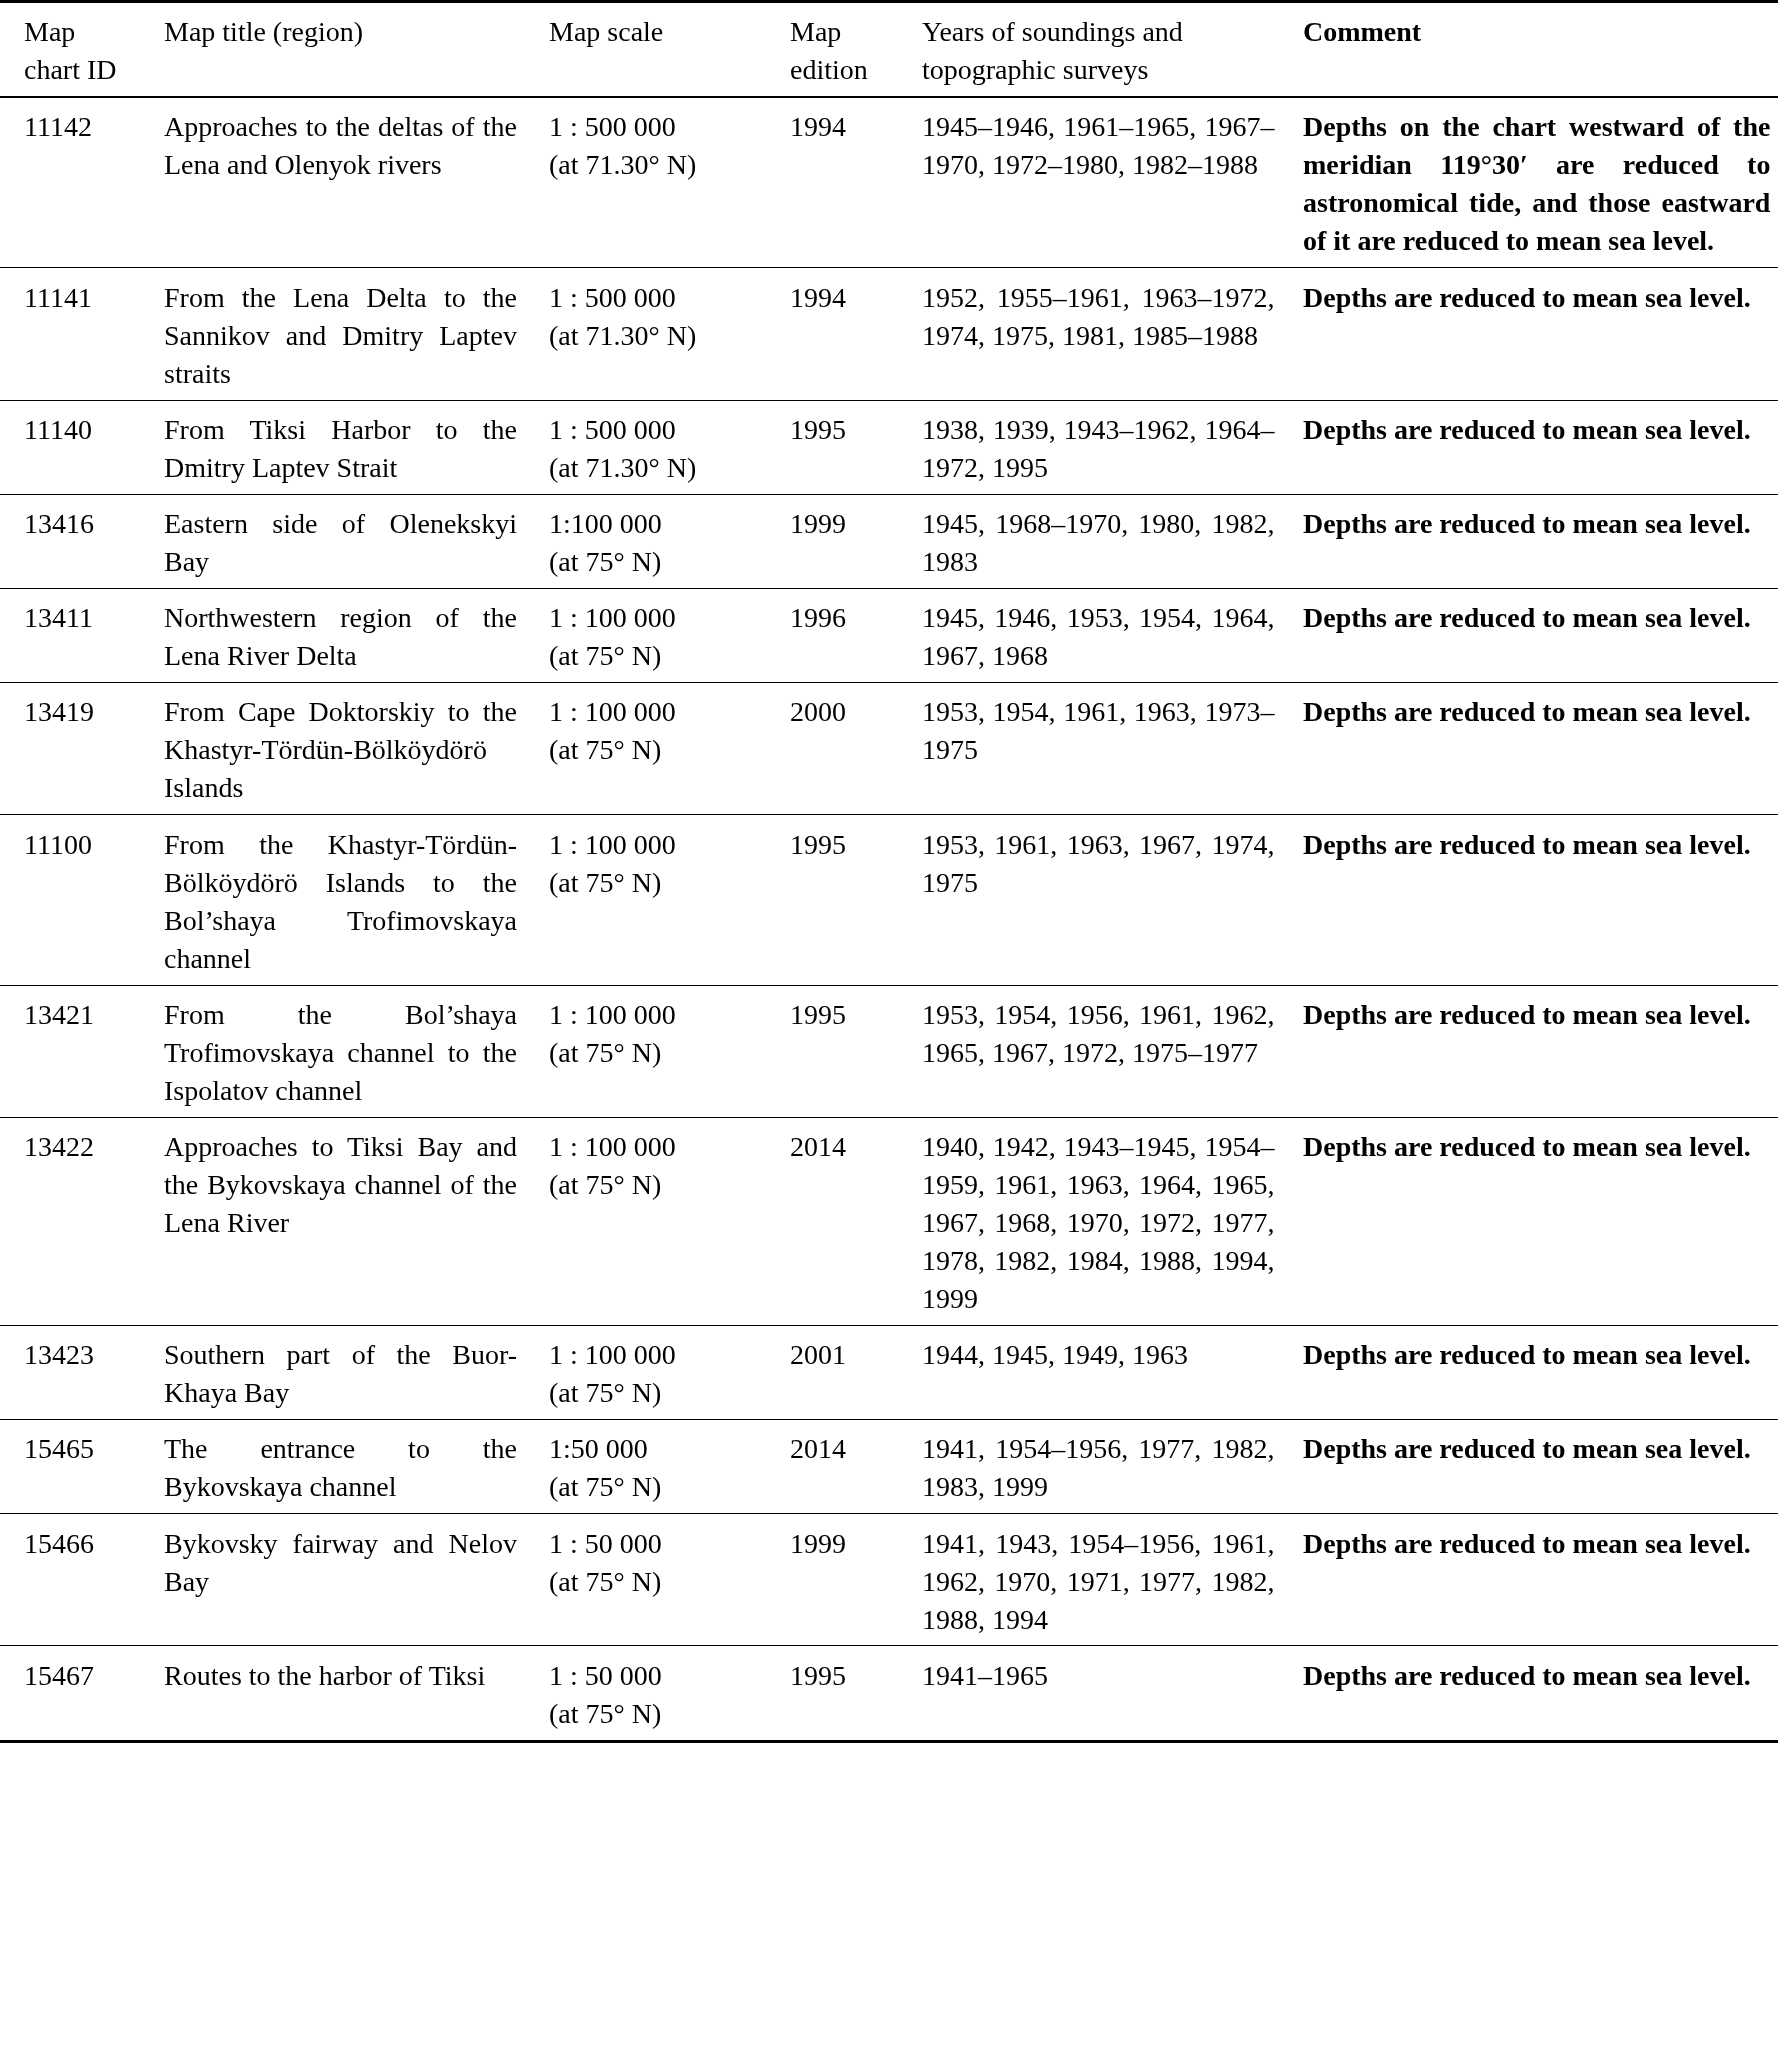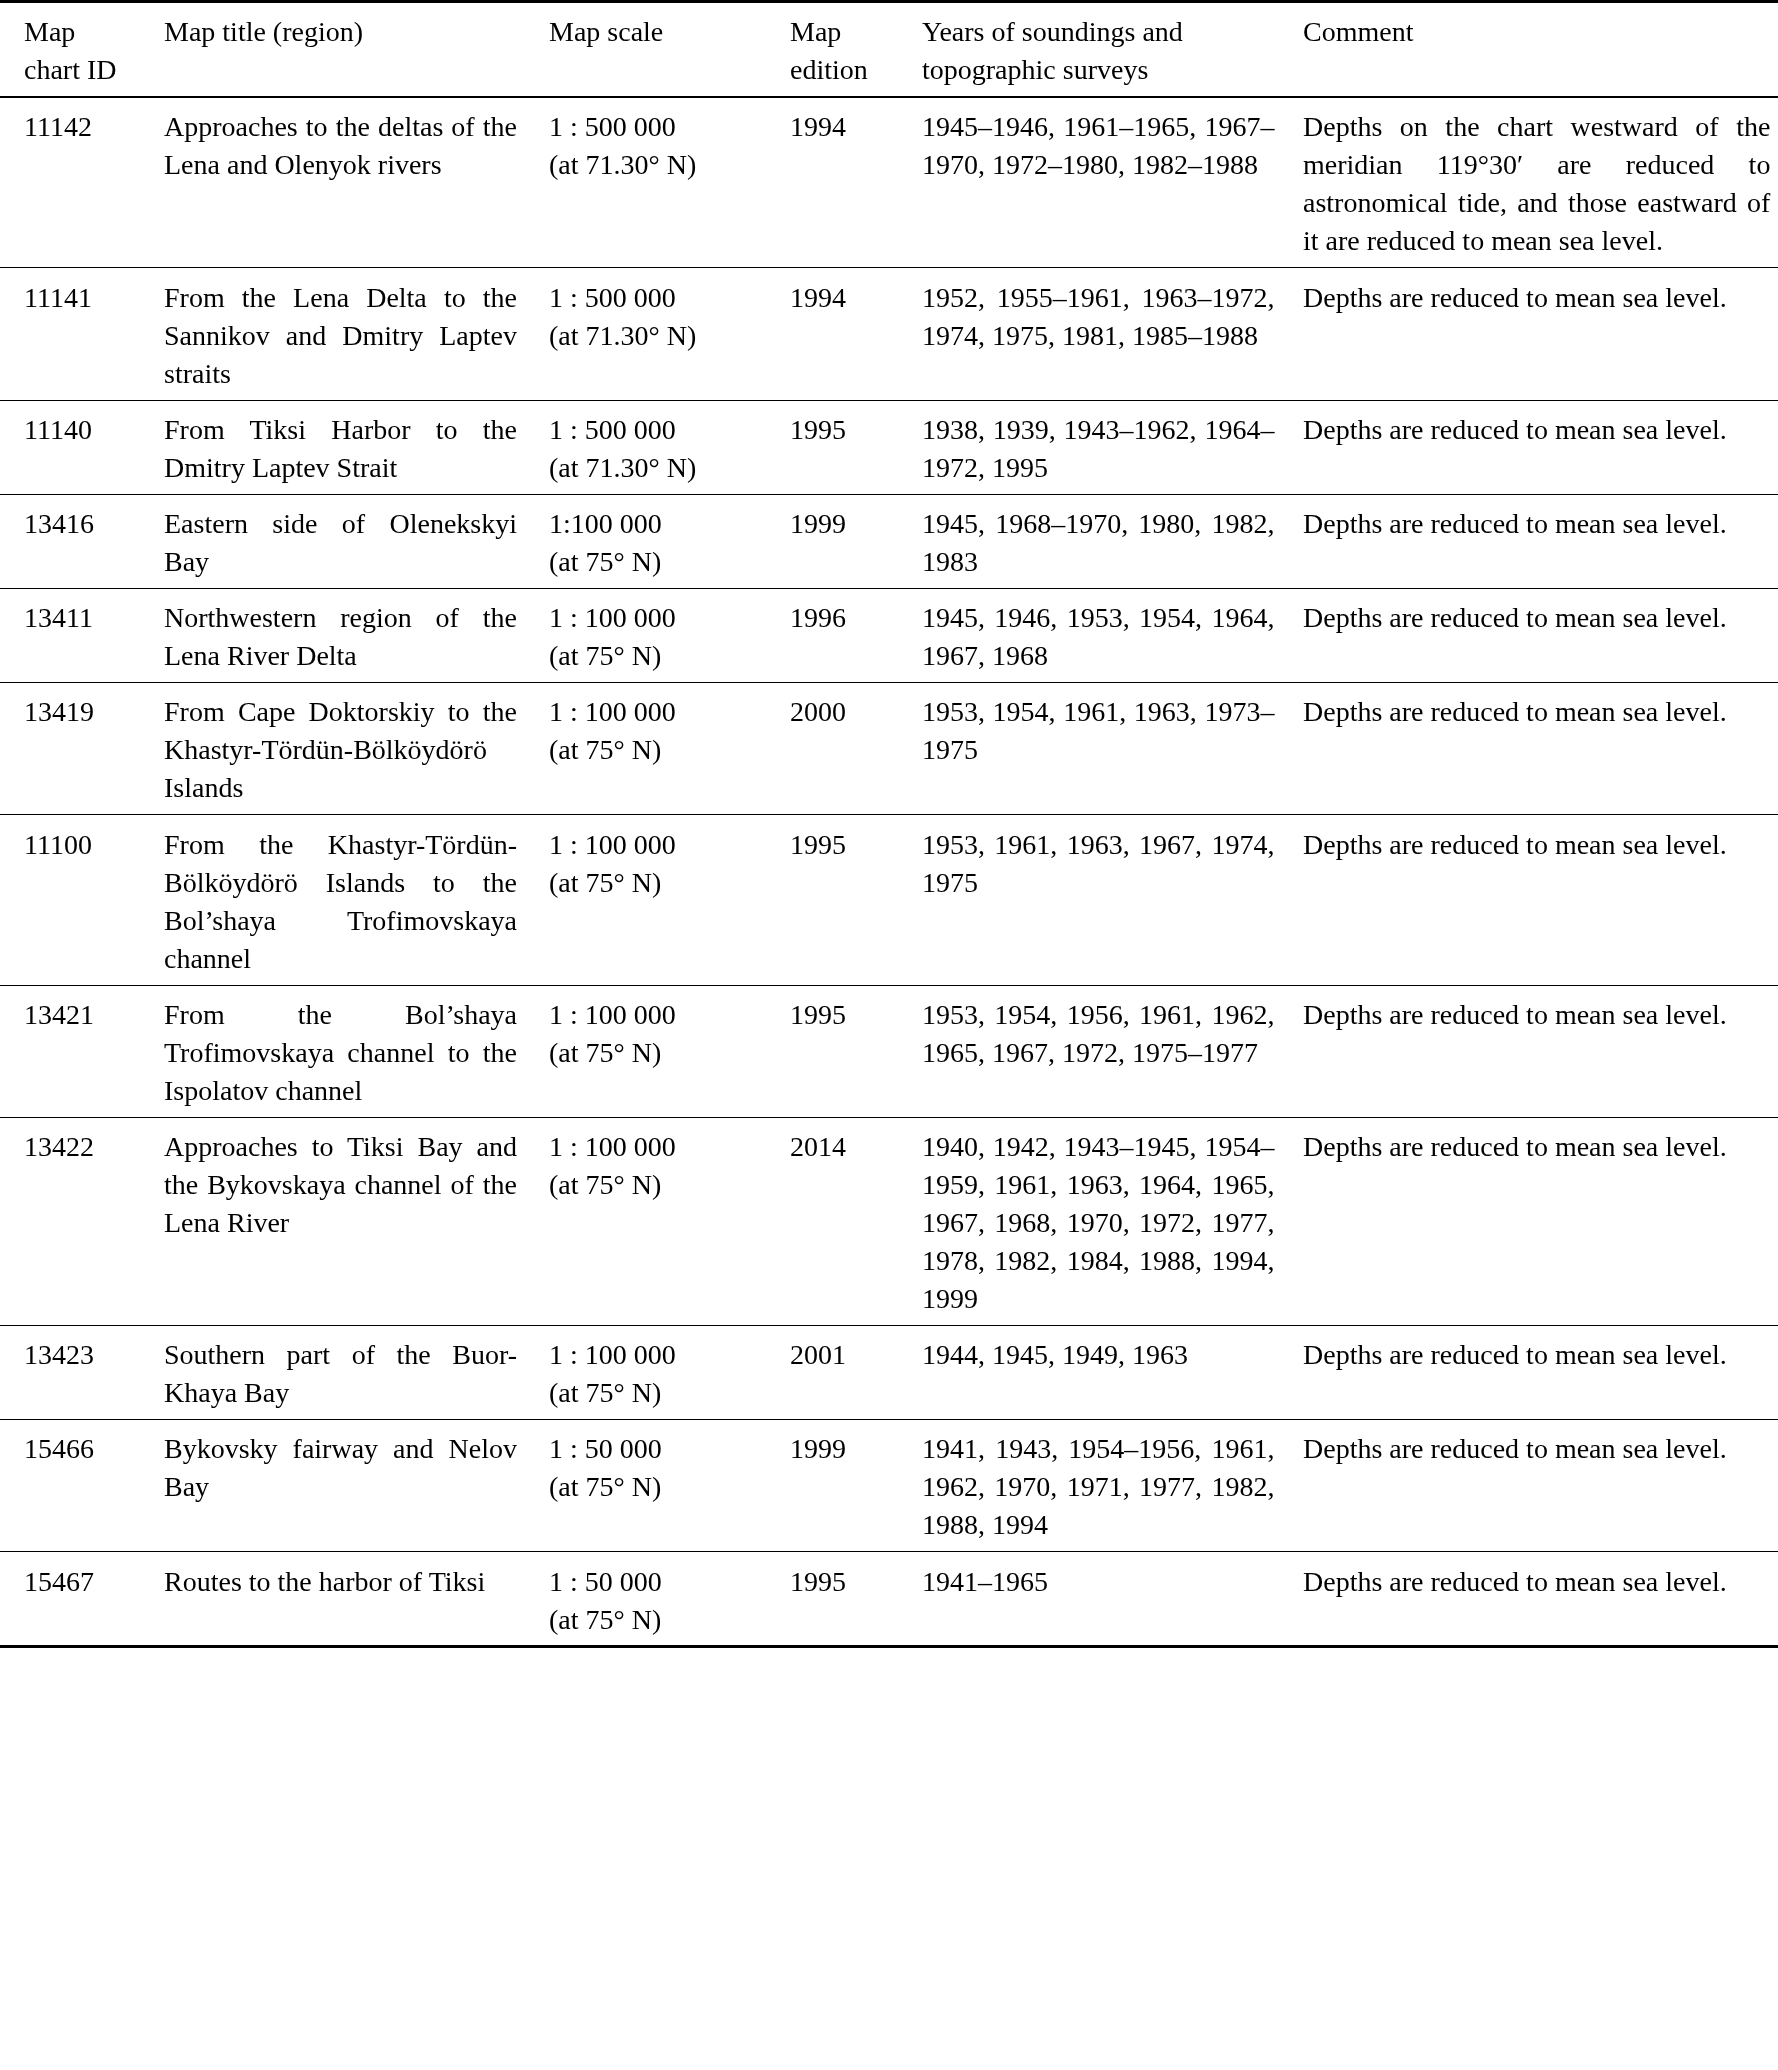--- a/index.html
+++ b/index.html
@@ -23,21 +23,21 @@
     vertical-align: top;
     font-weight: normal;
     text-align: left;
     padding: 10.3px 6.9px 6.9px 26px;
     word-wrap: break-word;
   }
   .c-id      { padding-left: 24px; margin-left: 24px; }
   td.c-title, td.c-years, td.c-comment { text-align: justify; }
   .c-title   { padding-right: 6px; }
   .c-years   { padding-right: 2.6px; }
-  .c-comment { padding-right: 8.6px; }
+  .c-comment { padding-right: 8.6px; font-weight: bold; }
   .c-scale div { white-space: nowrap; }
 </style>
 </head>
 <body>
 
 <table class="charts">
   <colgroup>
     <col style="width:138px">
     <col style="width:385px">
     <col style="width:241px">
@@ -172,20 +172,31 @@
       <td class="c-scale">
         <div>1 : 100 000</div>
         <div>(at 75° N)</div>
       </td>
       <td class="c-edition">2001</td>
       <td class="c-years">1944, 1945, 1949, 1963</td>
       <td class="c-comment">Depths are reduced to mean sea level.</td>
     </tr>
 
 
+    <tr>
+      <td class="c-id">15465</td>
+      <td class="c-title">The entrance to the Bykovskaya channel</td>
+      <td class="c-scale">
+        <div>1:50 000</div>
+        <div>(at 75° N)</div>
+      </td>
+      <td class="c-edition">2014</td>
+      <td class="c-years">1941, 1954–1956, 1977, 1982, 1983, 1999</td>
+      <td class="c-comment">Depths are reduced to mean sea level.</td>
+    </tr>
 
     <tr>
       <td class="c-id">15466</td>
       <td class="c-title">Bykovsky fairway and Nelov Bay</td>
       <td class="c-scale">
         <div>1 : 50 000</div>
         <div>(at 75° N)</div>
       </td>
       <td class="c-edition">1999</td>
       <td class="c-years">1941, 1943, 1954–1956, 1961, 1962, 1970, 1971, 1977, 1982, 1988, 1994</td>

